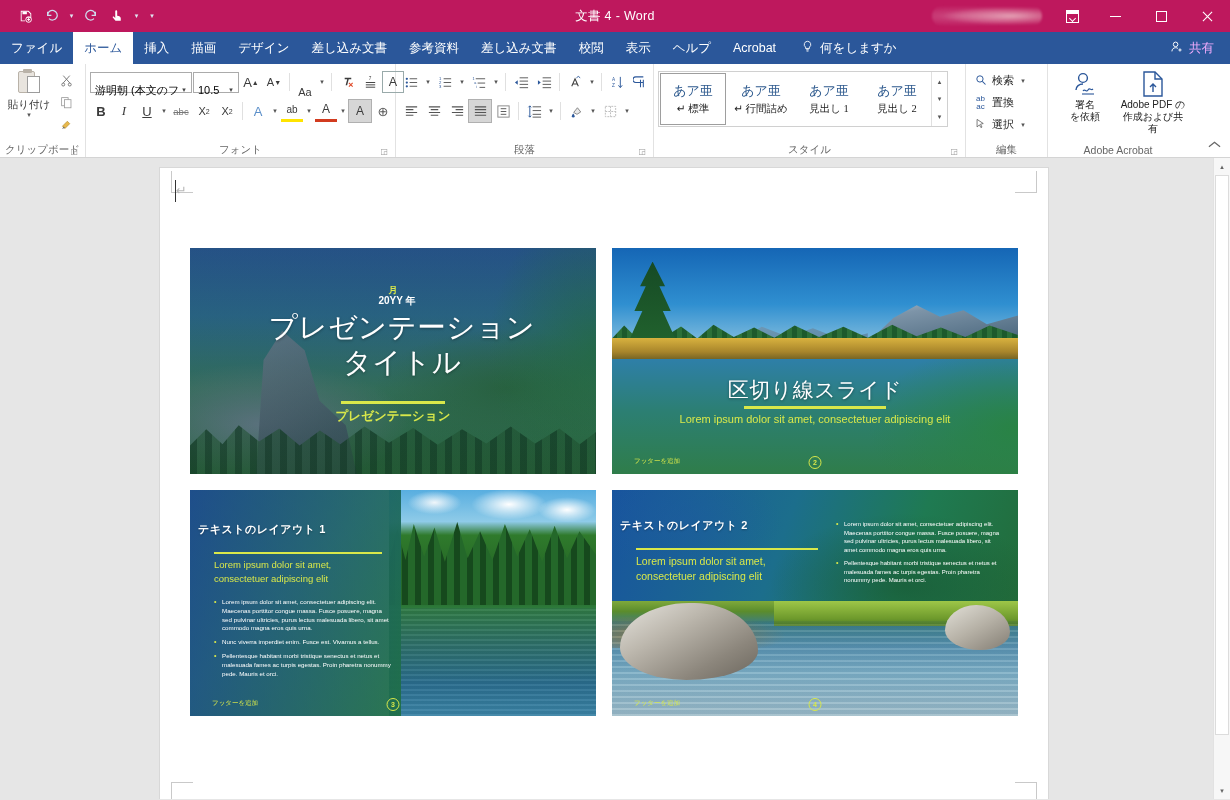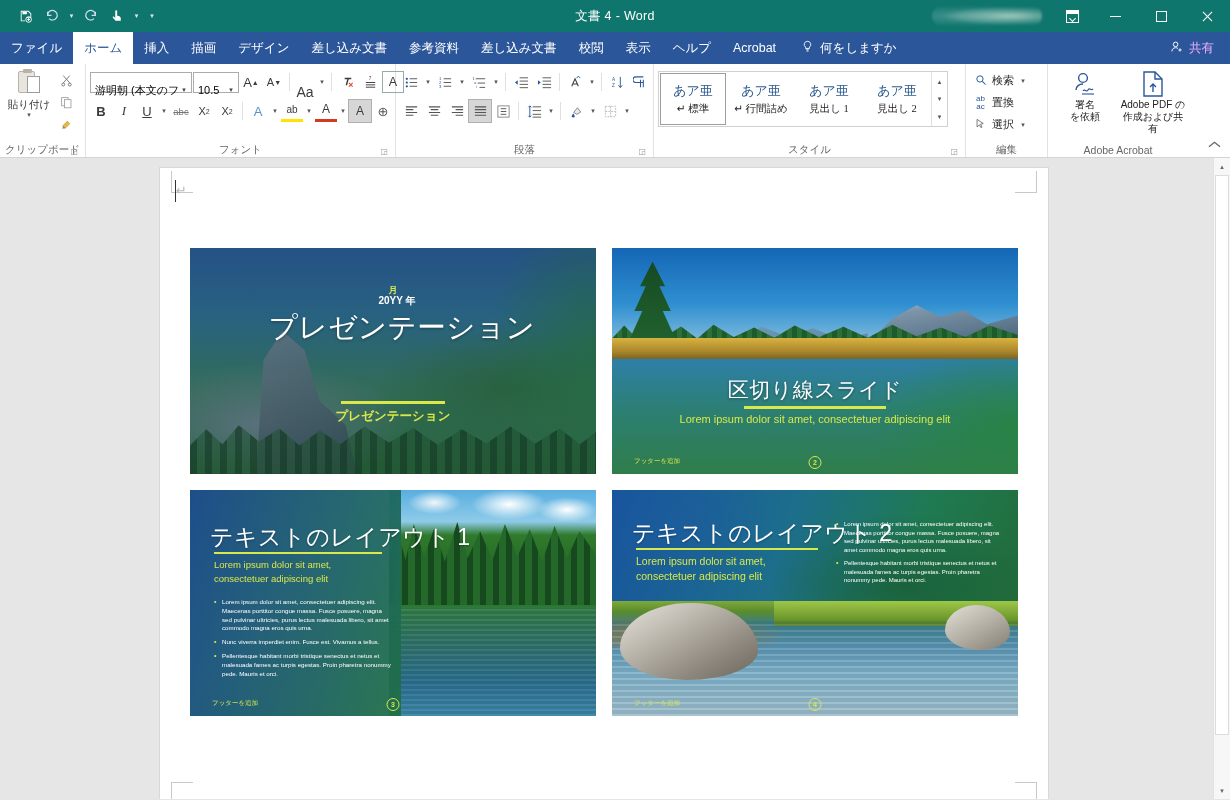--- a/index.html
+++ b/index.html
@@ -7,21 +7,21 @@
     width: 1230px; height: 800px;
     font-family: "Liberation Sans", "DejaVu Sans", sans-serif;
     overflow: hidden;
     background: #e6e6e6;
   }
 
   
   .titlebar {
     position: relative;
     height: 32px;
-    background: #0f766e;
+    background: #be185d;
     display: flex;
     align-items: center;
     color: #fff;
   }
   .qat { display: flex; align-items: center; gap: 2px; padding-left: 14px; }
   .qat-btn {
     width: 24px; height: 24px;
     display: flex; align-items: center; justify-content: center;
     color: #fff; font-size: 13px; line-height: 1;
   }
@@ -361,23 +361,24 @@
   }
   .s3-left {
     position: absolute; left: 0; top: 0; width: 52%; height: 100%;
     background: linear-gradient(135deg, rgba(24,74,140,.92) 0%, rgba(28,96,118,.9) 45%, rgba(32,112,70,.9) 100%);
   }
   .s3-left::before {
     content:""; position:absolute; inset:0;
     background: linear-gradient(90deg, rgba(20,70,130,.55) 0%, rgba(30,110,70,.45) 100%);
   }
   .layout-title {
-    position: absolute; left: 20px; top: 32px;
-    font-size: 23px; letter-spacing: .5px; z-index: 2;
+    position: absolute; left: 8px; top: 32px;
+    font-size: 11px; letter-spacing: .5px; z-index: 2;
     text-shadow: 0 1px 2px rgba(0,0,0,.3);
+    font-weight: bold;
   }
   .layout-rule {
     position: absolute; left: 24px; top: 62px; width: 168px; height: 2px;
     background: #d9e84a; z-index: 2;
   }
   .layout-sub {
     position: absolute; left: 24px; top: 68px; width: 180px;
     font-size: 9.5px; color: #d9e84a; line-height: 1.45; z-index: 2;
   }
   .bullets {
@@ -586,21 +587,21 @@
         </div>
         <div class="ico grow-a">
             <span>A</span>
             <sup>▲</sup>
           </div>
         <div class="ico grow-a" style="font-size:11px;">
             <span>A</span>
             <sup>▼</sup>
           </div>
         <div class="sep-v"></div>
-        <div class="ico" style="font-size:14px;margin-top:20px;">
+        <div class="ico" style="font-size:11px;margin-top:20px;">
             <span>Aa</span>
           </div>
         <div class="tiny-caret">▾</div>
         <div class="sep-v"></div>
         <div class="ico">
           <svg width="15" height="15" viewBox="0 0 16 16">
               <path d="M5 3h7v1.6H9.3L7.6 11H6L7.7 4.6H5z" fill="#3b3b3b"></path>
               <path d="M9.5 8.5l4 4M13.5 8.5l-4 4" stroke="#e04b2a" stroke-width="1.2"></path>
             </svg>
         </div>
@@ -907,20 +908,21 @@
         <div class="s1-green-right"></div>
         <div class="s1-cliff"></div>
         <div class="s1-trees"></div>
         <div class="s1-overlay"></div>
         <div class="s1-date">
           <div class="s1-month">月</div>
           <div class="s1-year">20YY 年</div>
         </div>
         <div class="s1-title">
           <div>プレゼンテーション</div>
+          <div>タイトル</div>
         </div>
         <div class="s1-rule"></div>
         <div class="s1-sub">
           <div>プレゼンテーション</div>
         </div>
       </div>
 
       <div class="slide">
         <div class="s2-photo"></div>
         <div class="s2-sky"></div>

